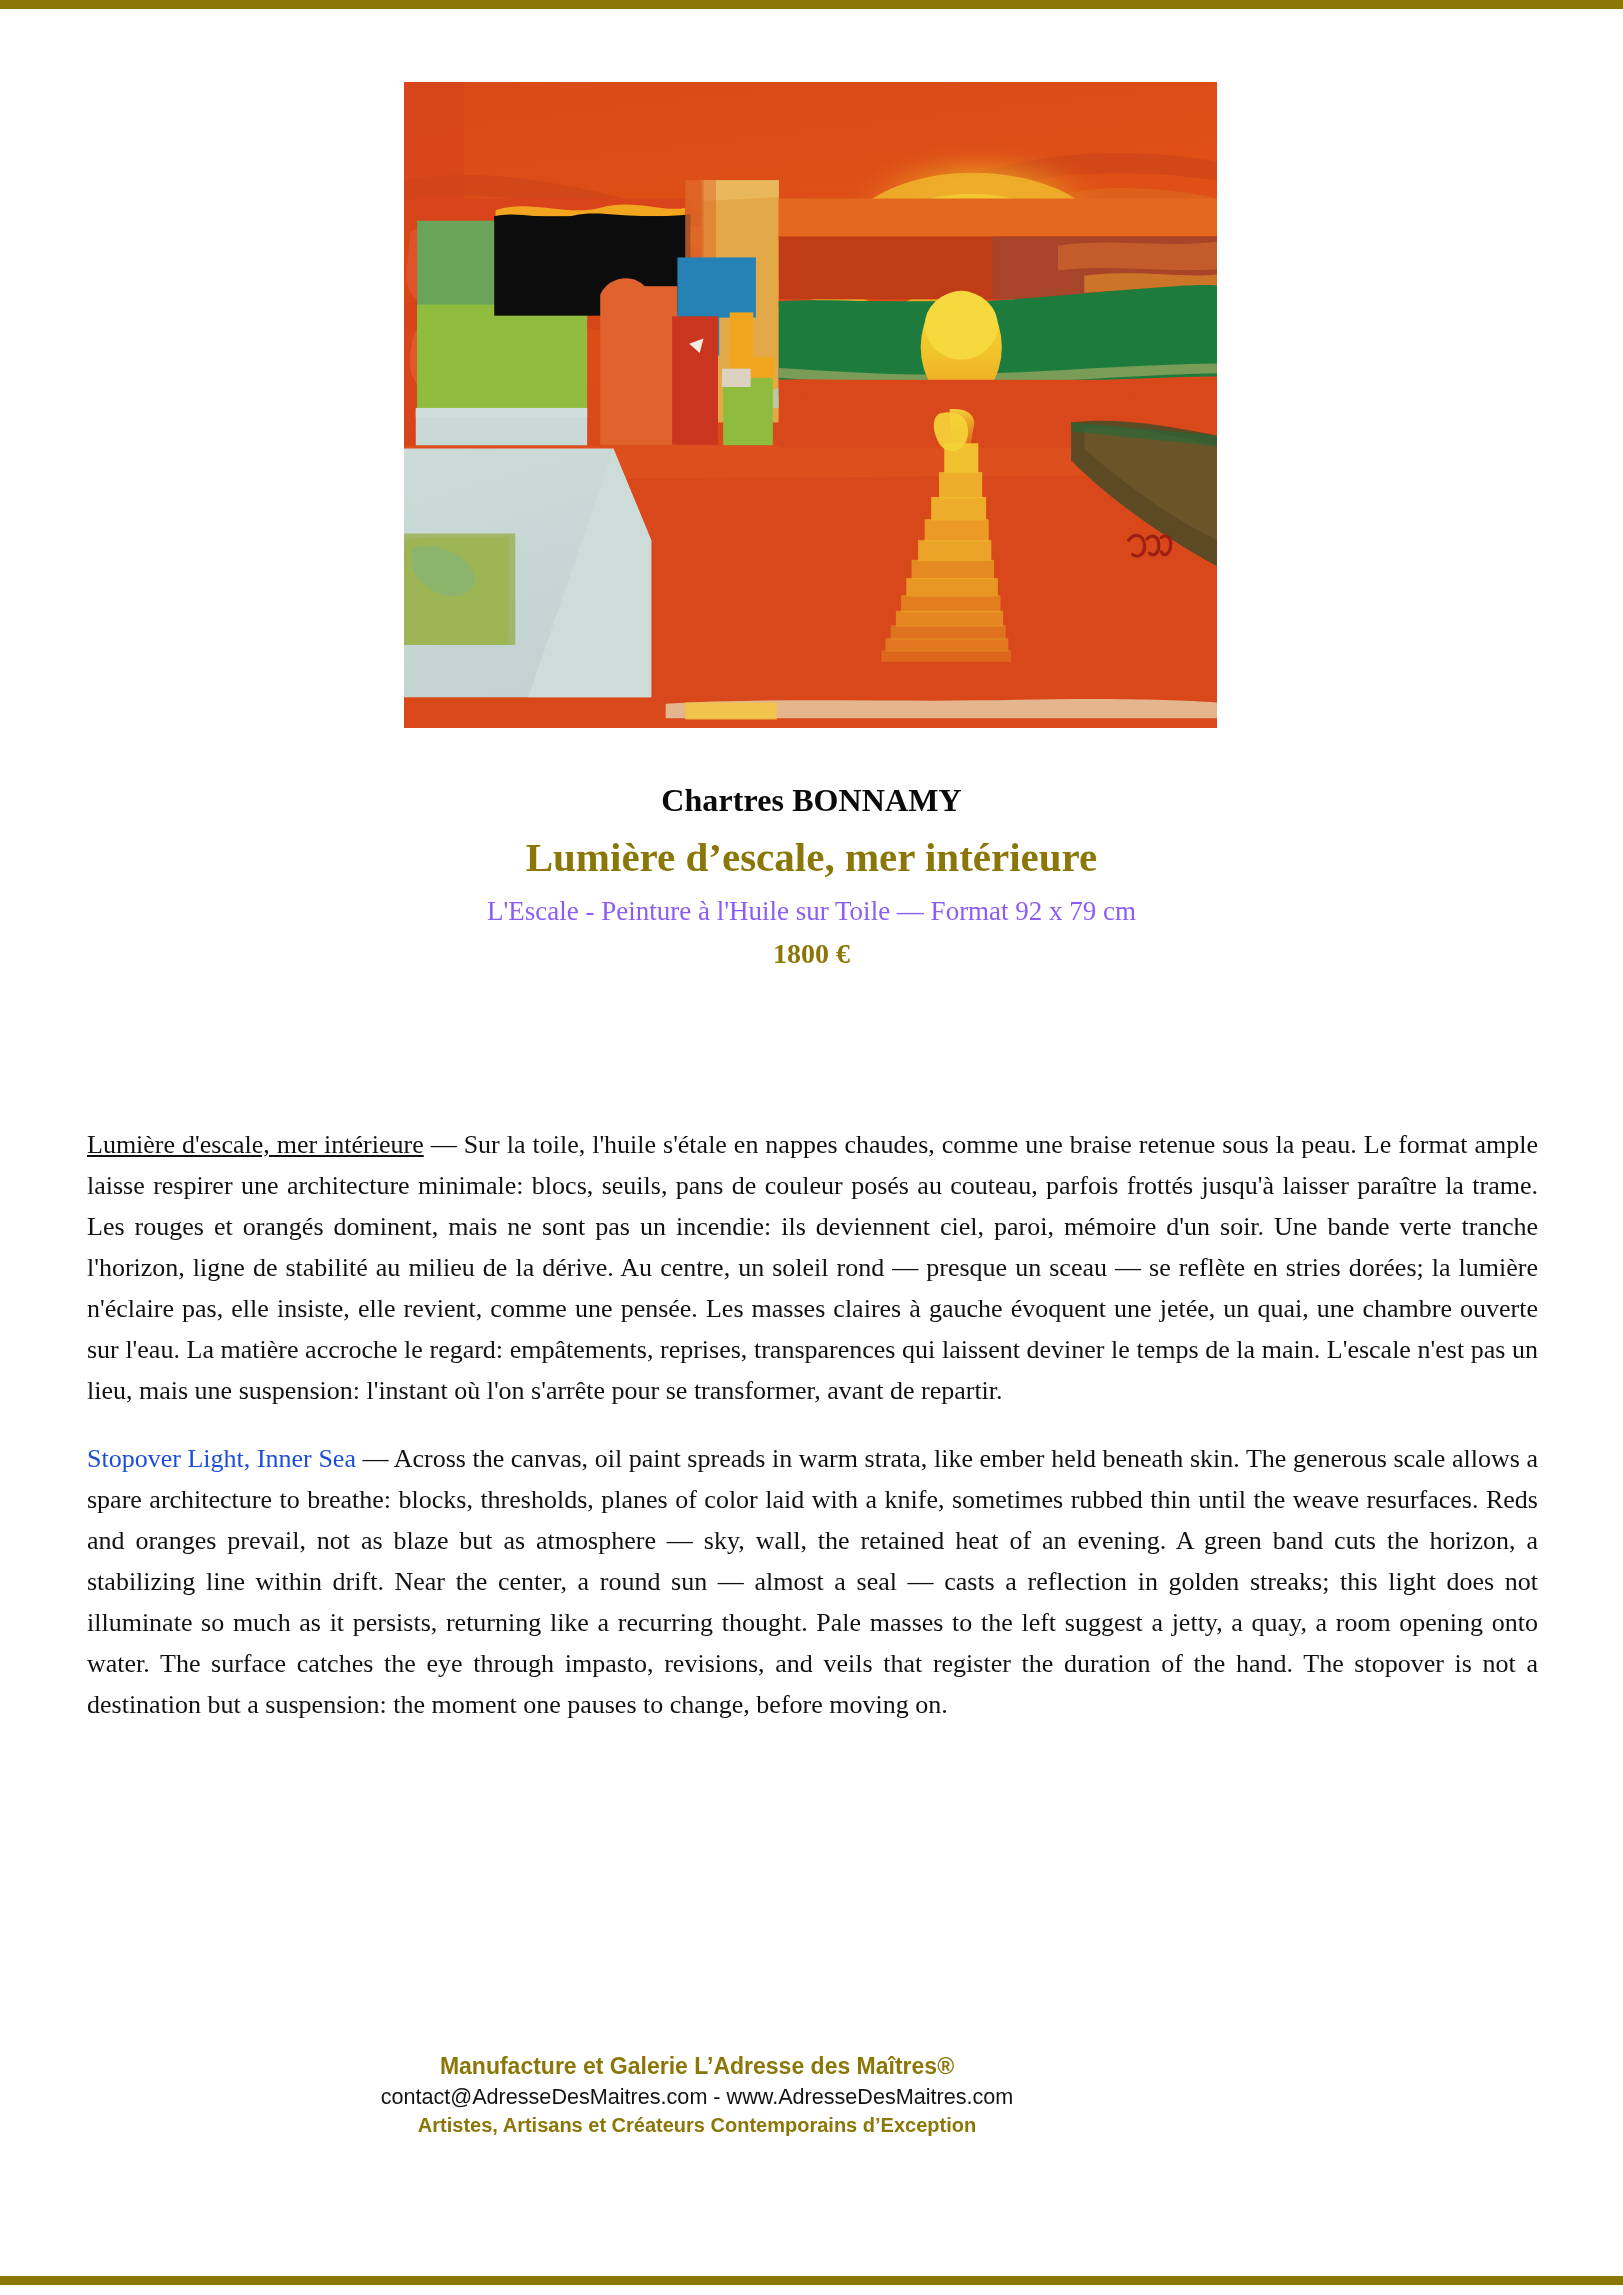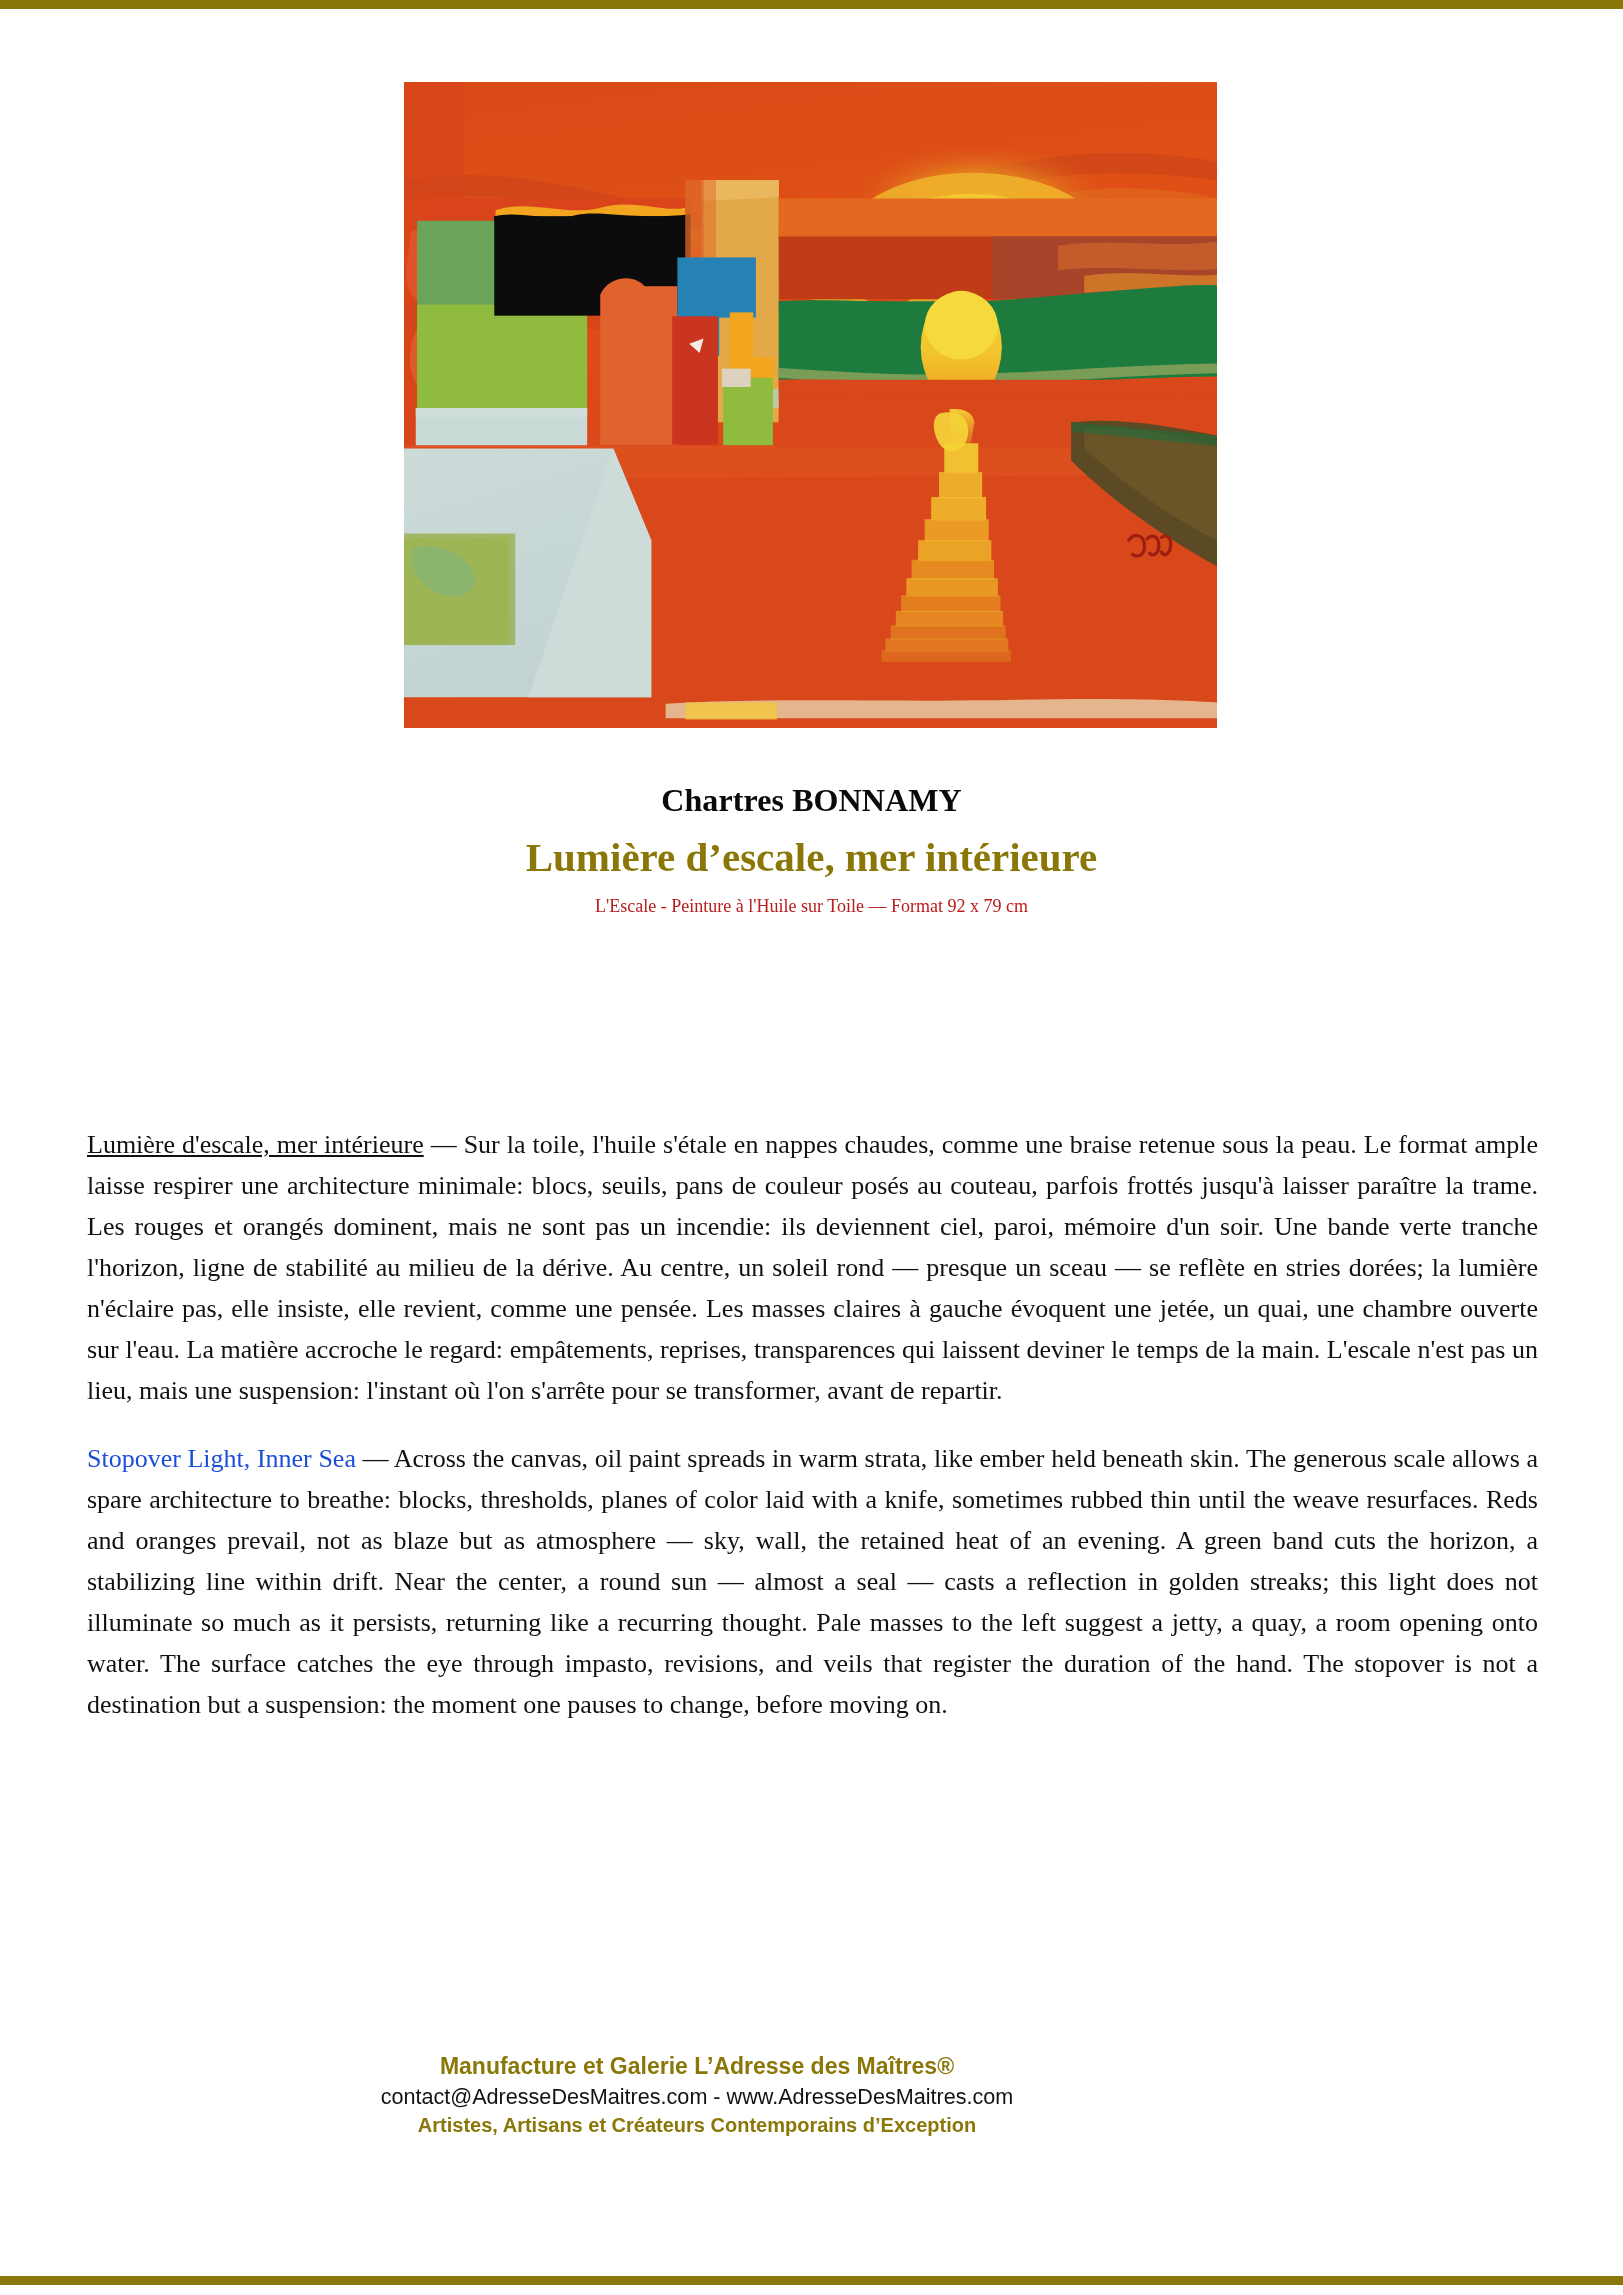--- a/index.html
+++ b/index.html
@@ -60,22 +60,22 @@
   .artwork-title {
     font-family: "Liberation Serif", serif;
     font-weight: bold;
     font-size: 41px;
     color: #8a7708;
     line-height: 1.2;
     margin: 14.4px 0 0 0;
   }
   .artwork-meta {
     font-family: "Liberation Serif", serif;
-    font-size: 18px;
-    color: #b91c1c;
+    font-size: 27px;
+    color: #8b5cf6;
     line-height: 1.25;
     margin: 13px 0 0 0;
   }
   .artwork-price {
     font-family: "Liberation Serif", serif;
     font-weight: bold;
     font-size: 28px;
     color: #8a7708;
     line-height: 1.25;
     margin: 6.5px 0 0 0;
@@ -331,20 +331,21 @@
       <rect x="430" y="948" width="140" height="26" fill="#f3c743" opacity="0.85"></rect>
 
       <path d="M1108,700 C1118,688 1130,692 1132,706 C1134,722 1122,728 1114,722 M1136,698 C1144,690 1154,694 1154,708 C1154,720 1146,726 1140,720 M1158,696 C1166,690 1174,696 1172,710 C1170,722 1162,726 1158,718" stroke="#9c1f12" stroke-width="5" fill="none" stroke-linecap="round"></path>
     </svg>
   </div>
 
   <div class="title-block">
     <div class="artist-name">Chartres BONNAMY</div>
     <div class="artwork-title">Lumière d’escale, mer intérieure</div>
     <div class="artwork-meta">L'Escale - Peinture à l'Huile sur Toile — Format 92 x 79 cm</div>
+    <div class="artwork-price">1800 €</div>
   </div>
 
   <div class="body-col">
     <p class="para"><span class="lead-fr">Lumière d'escale, mer intérieure</span><span> — Sur la toile, l'huile s'étale en nappes chaudes, comme une braise retenue sous la peau. Le format ample laisse respirer une architecture minimale: blocs, seuils, pans de couleur posés au couteau, parfois frottés jusqu'à laisser paraître la trame. Les rouges et orangés dominent, mais ne sont pas un incendie: ils deviennent ciel, paroi, mémoire d'un soir. Une bande verte tranche l'horizon, ligne de stabilité au milieu de la dérive. Au centre, un soleil rond — presque un sceau — se reflète en stries dorées; la lumière n'éclaire pas, elle insiste, elle revient, comme une pensée. Les masses claires à gauche évoquent une jetée, un quai, une chambre ouverte sur l'eau. La matière accroche le regard: empâtements, reprises, transparences qui laissent deviner le temps de la main. L'escale n'est pas un lieu, mais une suspension: l'instant où l'on s'arrête pour se transformer, avant de repartir.</span></p>
     <p class="para"><span class="lead-en">Stopover Light, Inner Sea</span><span> — Across the canvas, oil paint spreads in warm strata, like ember held beneath skin. The generous scale allows a spare architecture to breathe: blocks, thresholds, planes of color laid with a knife, sometimes rubbed thin until the weave resurfaces. Reds and oranges prevail, not as blaze but as atmosphere — sky, wall, the retained heat of an evening. A green band cuts the horizon, a stabilizing line within drift. Near the center, a round sun — almost a seal — casts a reflection in golden streaks; this light does not illuminate so much as it persists, returning like a recurring thought. Pale masses to the left suggest a jetty, a quay, a room opening onto water. The surface catches the eye through impasto, revisions, and veils that register the duration of the hand. The stopover is not a destination but a suspension: the moment one pauses to change, before moving on.</span></p>
   </div>
 
   <div class="footer">
     <div class="footer-center">
       <div class="f-line-1">Manufacture et Galerie L’Adresse des Maîtres®</div>

